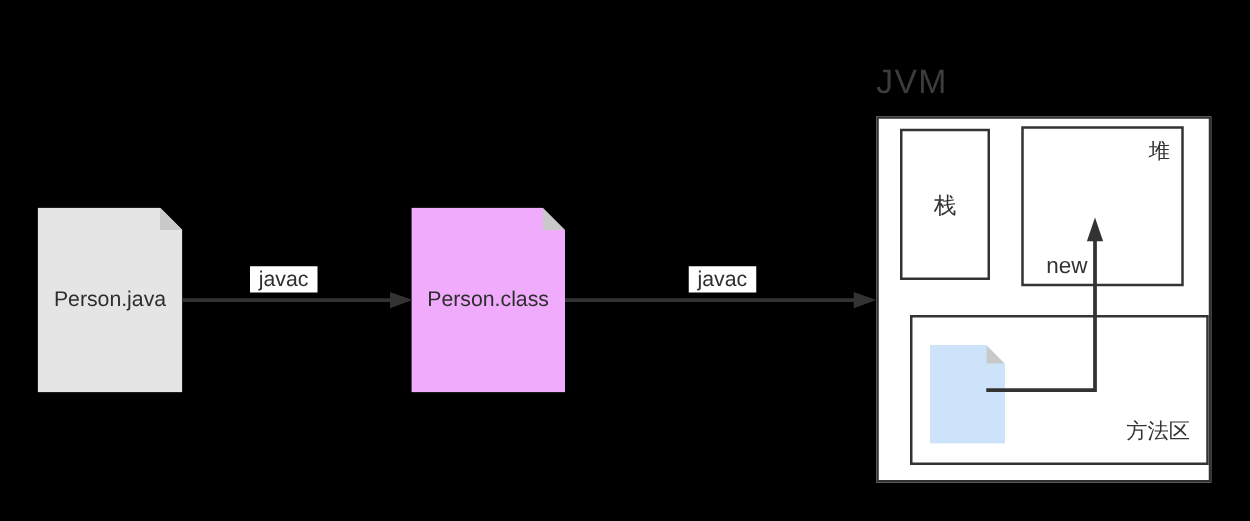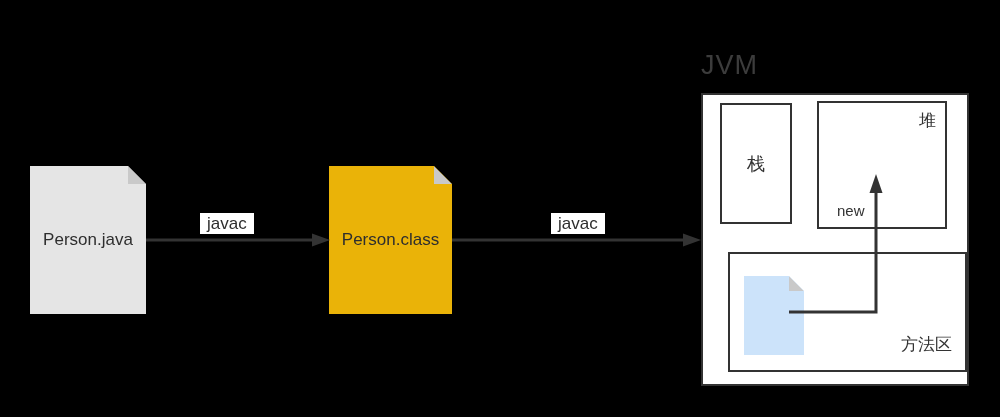--- a/index.html
+++ b/index.html
@@ -28,21 +28,21 @@
     width: 18px; height: 18px;
     background: #c9c9c9;
     clip-path: polygon(0 0, 100% 100%, 0 100%);
   }
   .doc .doc-label {
     position: relative;
     font-size: 17px;
     color: #2e2e2e;
   }
   .doc-source { left: 30px; top: 166px; width: 116px; height: 148px; background: #e5e5e5; }
-  .doc-compiled { left: 329px; top: 166px; width: 123px; height: 148px; background: #eab308; }
+  .doc-compiled { left: 329px; top: 166px; width: 123px; height: 148px; background: #f0abfc; }
   .doc-small {
     position: absolute;
     left: 14px; top: 22px; width: 60px; height: 79px;
     background: #cce3fa;
     clip-path: polygon(0 0, calc(100% - 15px) 0, 100% 15px, 100% 100%, 0 100%);
   }
   .doc-small .fold {
     position: absolute;
     top: 0; right: 0;
     width: 15px; height: 15px;
@@ -94,21 +94,21 @@
   }
   .person-box {
     position: absolute;
     left: 14px; top: 26px; width: 92px; height: 48px;
     border: 2px solid #333333;
     display: flex; align-items: center; justify-content: center;
     font-size: 16px; color: #333333;
   }
   .new-label {
     position: absolute; left: 18px; top: 99px;
-    font-size: 15px; color: #333333;
+    font-size: 18px; color: #333333;
   }
   .method-box { left: 13px; top: 157px; width: 239px; height: 120px; margin-left: 12px; }
   .method-label {
     position: absolute; right: 13px; bottom: 14px;
     font-size: 17px; color: #333333;
   }
 
   
   svg.connectors {
     position: absolute;

